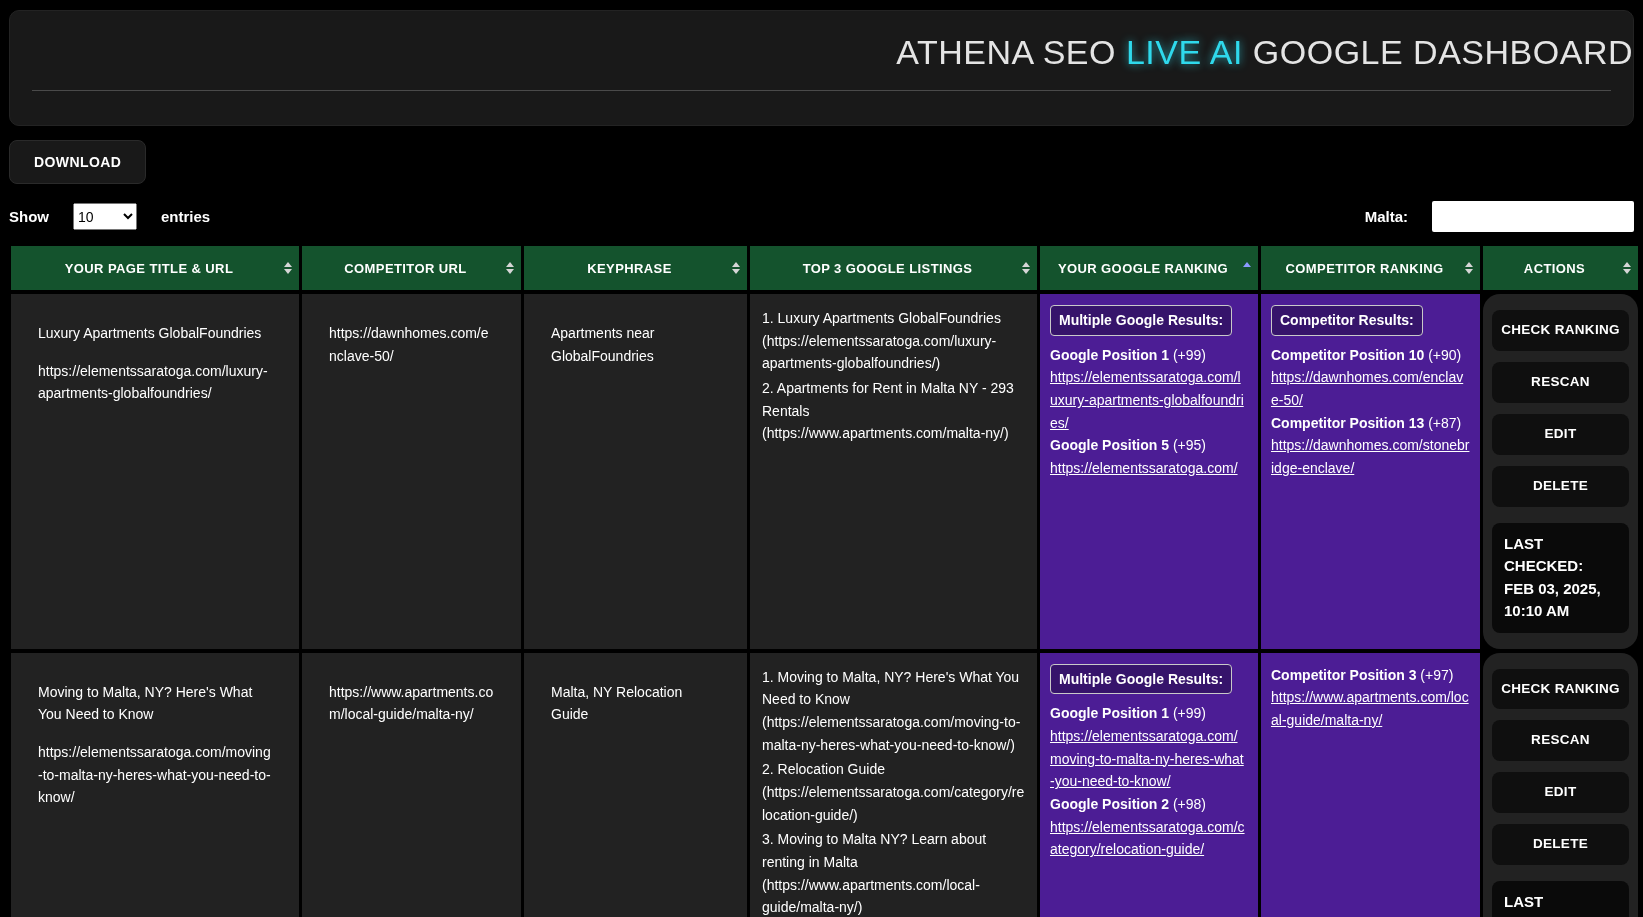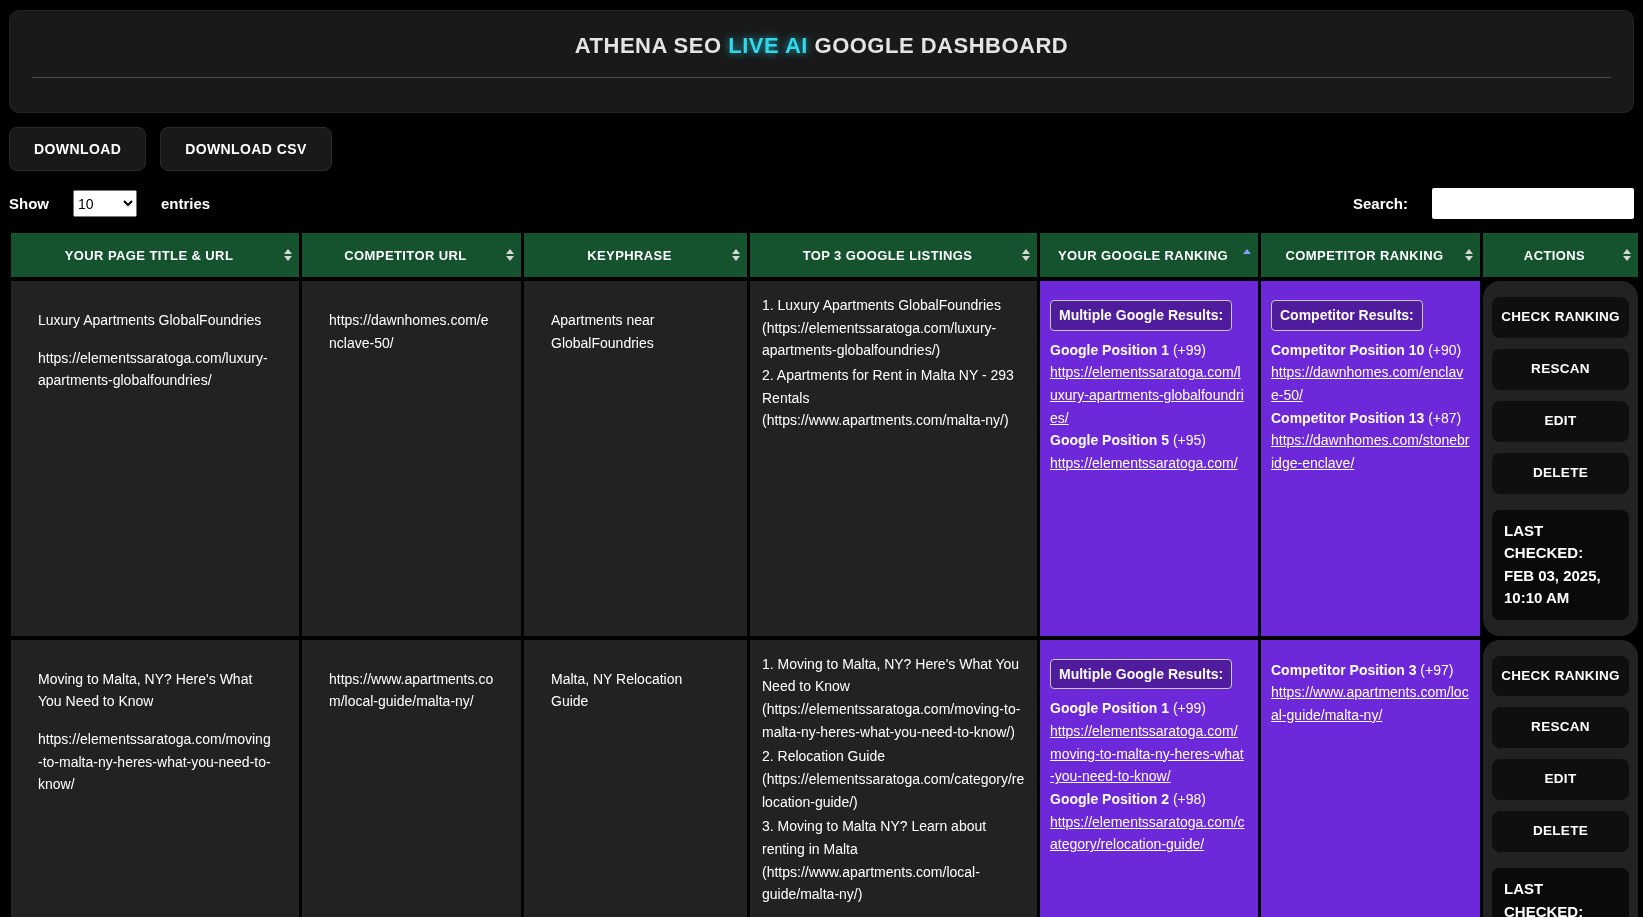--- a/index.html
+++ b/index.html
@@ -13,23 +13,23 @@
   
   .header-panel {
     margin: 10px 9px 0;
     background: #191919;
     border: 1px solid #232323;
     border-radius: 10px;
     padding-top: 22px;
     padding-bottom: 34px;
   }
   .page-title {
-    text-align: center;
-    font-size: 22px;
-    font-weight: bold;
+    text-align: right;
+    font-size: 34px;
+    font-weight: normal;
     color: #e4e4e4;
     letter-spacing: .5px;
   }
   .page-title .accent {
     color: #2fd9ec;
     text-shadow: 0 0 9px rgba(47,217,236,.75);
   }
   .title-rule {
     border: none;
     border-top: 1px solid #4a4a4a;
@@ -101,21 +101,21 @@
     line-height: 1.62;
     word-wrap: break-word;
     overflow-wrap: break-word;
   }
   tr.row-1 td { height: 318px; }
   tr.row-2 td { height: 360px; }
 
   .cell-line { margin: 15px; }
   .listing { margin-bottom: 2px; }
 
-  td.green { background: #6d28d9; padding: 19px 10px; }
+  td.green { background: #4c1d95; padding: 11px 10px; }
   .badge {
     display: inline-block;
     background: rgba(0,0,0,.28);
     border: 1px solid #c9c9c9;
     border-radius: 4px;
     padding: 3px 8px;
     font-weight: bold;
     font-size: 14px;
     margin-bottom: 8px;
   }
@@ -160,33 +160,32 @@
 
 <div class="header-panel">
   <div class="page-title">
     <span>ATHENA SEO </span><span class="accent">LIVE AI</span><span> GOOGLE DASHBOARD</span>
   </div>
   <hr class="title-rule">
 </div>
 
 <div class="toolbar">
   <button class="tool-btn">DOWNLOAD</button>
-  <button class="tool-btn">DOWNLOAD CSV</button>
 </div>
 
 <div class="controls">
   <div class="show-group">
     <span>Show</span>
     <select class="page-size">
       <option>10</option>
     </select>
     <span>entries</span>
   </div>
   <div class="search-group">
-    <span>Search:</span>
+    <span>Malta:</span>
     <input class="search" type="text" value="" style="">
   </div>
 </div>
 
 <table class="grid">
   <colgroup>
     <col style="width:288px">
       <col style="width:219px">
       <col style="width:223px">
       <col style="width:287px">

